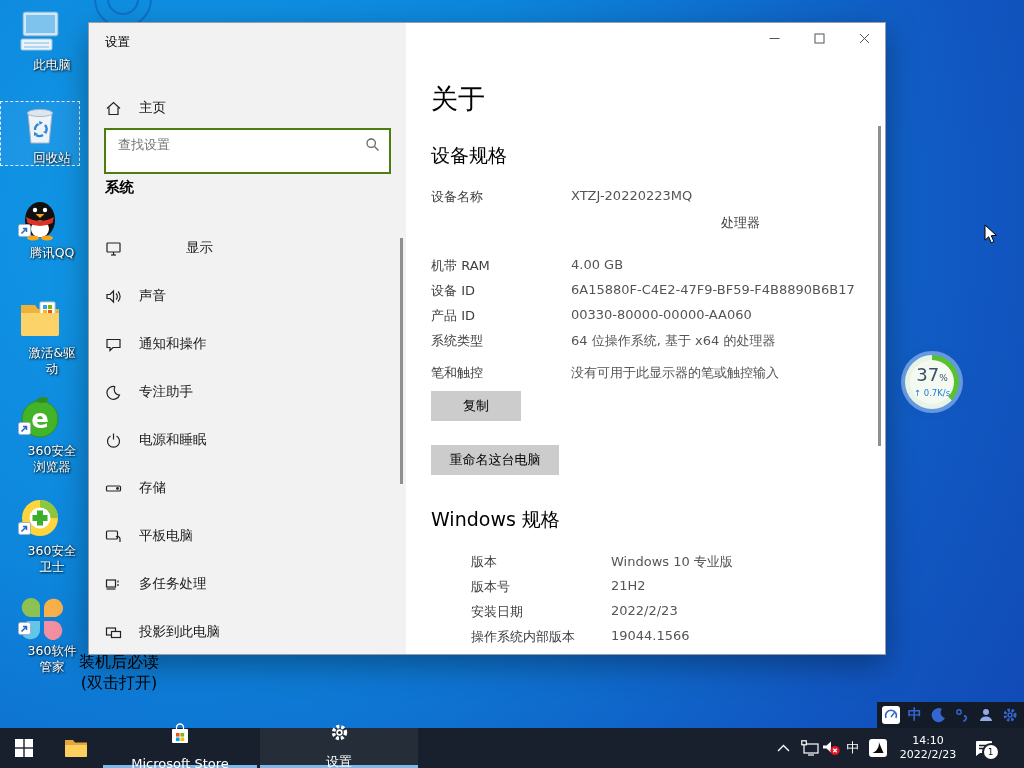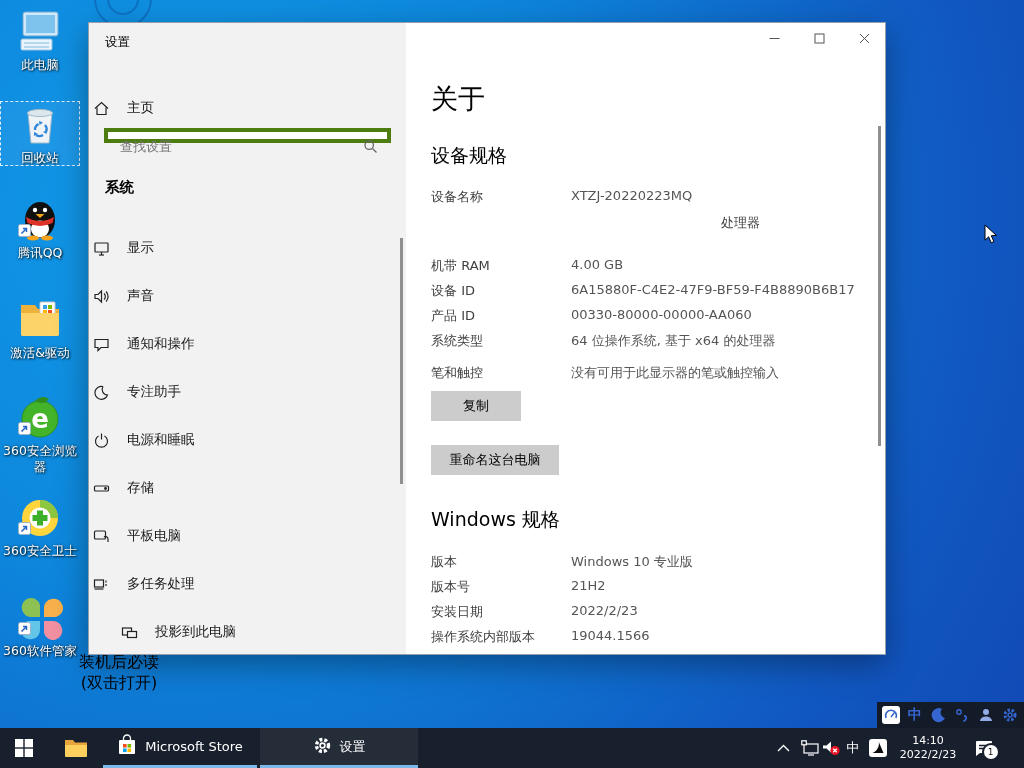--- a/index.html
+++ b/index.html
@@ -6,32 +6,32 @@
     font-family:"DejaVu Sans","Liberation Sans",sans-serif;}
   .abs{position:absolute;}
   
   #desktop{width:1024px;height:768px;position:relative;
     background:radial-gradient(circle at 18% 28%, #129ae8 0%, #0d86dc 38%, #1158c2 78%, #1148b4 100%);}
   .wall-ring{position:absolute;border:2px solid rgba(10,80,160,.45);border-radius:50%;}
   
   .dicon{position:absolute;left:0;width:80px;text-align:center;cursor:default;}
   .dicon .ic{width:46px;height:46px;margin:0 auto;position:relative;}
   .dicon .lbl{margin-top:3px;font-size:12.5px;line-height:16px;color:#fff;
-    text-shadow:1px 1px 2px rgba(0,0,0,.85), 0 0 3px rgba(0,0,0,.5);}
+    text-shadow:1px 1px 2px rgba(0,0,0,.85), 0 0 3px rgba(0,0,0,.5);padding-left:24px;}
   .dicon.selected{outline:1px dashed rgba(255,255,255,.85);outline-offset:-1px;background:rgba(120,190,255,.12);}
   .scut{position:absolute;left:1px;bottom:1px;}
   
   #win{left:88px;top:22px;width:798px;height:633px;background:#fff;overflow:hidden;
     border:1px solid rgba(20,40,70,.45);box-sizing:border-box;box-shadow:0 10px 30px rgba(0,0,0,.35);}
   #sidebar{left:0;top:0;width:317px;height:633px;background:#f2f2f2;}
   #win-title{left:16px;top:11px;font-size:12.5px;color:#000;}
-  .side-row{left:0;width:300px;height:44px;display:flex;align-items:center;padding-left:4px;box-sizing:border-box;}
+  .side-row{left:0;width:300px;height:44px;display:flex;align-items:center;padding-left:16px;box-sizing:border-box;}
   .side-row .sic{width:17px;height:17px;margin-right:17px;flex:0 0 auto;}
   .side-row .stx{font-size:13.5px;color:#1a1a1a;}
-  #search-box{left:15px;top:105px;width:287px;height:15px;background:#fff;border:4px solid #4d7c0f;box-sizing:border-box;}
+  #search-box{left:15px;top:105px;width:287px;height:46px;background:#fff;border:2px solid #4d7c0f;box-sizing:border-box;}
   #search-box input{position:absolute;left:0;top:0;width:250px;height:29px;border:none;outline:none;
     padding:0 0 0 12px;font-size:13px;color:#333;background:transparent;font-family:inherit;}
   #search-glyph{position:absolute;right:9px;top:7px;}
   #side-section{left:16px;top:155px;font-size:14.5px;font-weight:bold;color:#000;}
   #side-scroll{left:311px;top:215px;width:3px;height:246px;background:#8f8f8f;}
   
   .capbtn{top:0;width:45px;height:31px;display:flex;align-items:center;justify-content:center;
     font-size:13px;color:#444;background:transparent;}
   
   #content{left:317px;top:0;width:481px;height:633px;background:#fff;}
@@ -53,21 +53,21 @@
   #ball-pct{font-size:18px;color:#3c4f63;line-height:18px;}
   #ball-pct span{font-size:9px;}
   #ball-spd{font-size:8.5px;color:#1d7bd8;margin-top:1px;}
   
   #imebar{left:877px;top:702px;width:147px;height:26px;background:#131a28;display:flex;align-items:center;justify-content:space-evenly;}
   .imeic{width:20px;height:20px;display:flex;align-items:center;justify-content:center;}
   #ime-logo{width:18px;height:18px;background:#fff;border-radius:3px;}
   #ime-mode{color:#3565cf;font-size:14px;font-weight:bold;}
   
   #taskbar{left:0;top:728px;width:1024px;height:40px;background:#18202d;}
-  .tbtn{top:0;height:40px;display:flex;align-items:center;justify-content:center;}
+  .tbtn{top:0;height:40px;display:flex;align-items:center;justify-content:center;flex-direction:column;}
   .tapp{border-bottom:3px solid #7cb9ea;box-sizing:border-box;color:#fff;font-size:13px;gap:8px;}
   .trayic{top:0;height:40px;display:flex;align-items:center;justify-content:center;color:#fff;}
   #clock{top:6px;width:70px;text-align:center;color:#fff;font-size:11px;line-height:14px;}
   #ac-badge{position:absolute;right:-7px;bottom:-4px;width:14px;height:14px;border-radius:50%;background:#fff;
     border:2px solid #18202d;color:#111;font-size:9px;display:flex;align-items:center;justify-content:center;}
   
   #cursor{left:984px;top:224px;}
 </style>
 </head>
 <body>
@@ -222,21 +222,21 @@
         <span id="search-glyph">
           <svg width="15" height="15" viewBox="0 0 15 15" fill="none" stroke="#666" stroke-width="1.3">
               <circle cx="6.2" cy="6.2" r="4.2"></circle>
               <path d="M9.5 9.5 L13.5 13.5"></path>
             </svg>
         </span>
       </div>
 
       <div id="side-section" class="abs">系统</div>
 
-      <div class="side-row abs" style="top:203px;">
+      <div class="side-row abs" style="top:203px;gap:47px;">
         <span class="sic"><svg width="17" height="17" viewBox="0 0 17 17" fill="none" stroke="#222" stroke-width="1.2">
               <rect x="2" y="3" width="13" height="9" rx="0.5"></rect>
               <path d="M6 15 h5"></path>
               <path d="M8.5 12 v3"></path>
             </svg></span>
         <span class="stx">显示</span>
       </div>
       <div class="side-row abs" style="top:251px;">
         <span class="sic"><svg width="17" height="17" viewBox="0 0 17 17" fill="none" stroke="#222" stroke-width="1.2">
               <path d="M2 6.5 h3 l3.5 -3.5 v11 L5 10.5 H2 z"></path>
@@ -279,21 +279,21 @@
         <span class="stx">平板电脑</span>
       </div>
       <div class="side-row abs" style="top:539px;">
         <span class="sic"><svg width="17" height="17" viewBox="0 0 17 17" fill="none" stroke="#222" stroke-width="1.2">
               <rect x="1.5" y="4" width="9" height="7"></rect>
               <path d="M13 4.5 v2 M13 8 v2"></path>
               <path d="M1.5 13 h9"></path>
             </svg></span>
         <span class="stx">多任务处理</span>
       </div>
-      <div class="side-row abs" style="top:587px;margin-left:28px;">
+      <div class="side-row abs" style="top:587px;">
         <span class="sic"><svg width="17" height="17" viewBox="0 0 17 17" fill="none" stroke="#222" stroke-width="1.2">
               <rect x="1.5" y="4" width="9" height="7"></rect>
               <rect x="6.5" y="7.5" width="9" height="6" fill="#f2f2f2"></rect>
             </svg></span>
         <span class="stx">投影到此电脑</span>
       </div>
 
       <div id="side-scroll" class="abs"></div>
     </div>
 
@@ -346,21 +346,21 @@
           <span class="sl">笔和触控</span>
           <span class="sv">没有可用于此显示器的笔或触控输入</span>
         </div>
       </div>
 
       <div class="btn abs" style="left:25px;top:368px;width:90px;height:30px;">复制</div>
       <div class="btn abs" style="left:25px;top:422px;width:128px;height:30px;">重命名这台电脑</div>
 
       <div class="sec-h abs" style="top:484px;">Windows 规格</div>
 
-      <div class="specs abs" style="top:530px;">
+      <div class="specs abs" style="top:530px;margin-left:40px;">
         <div class="srow" style="height:25px;">
           <span class="sl">版本</span>
           <span class="sv">Windows 10 专业版</span>
         </div>
         <div class="srow" style="height:25px;">
           <span class="sl">版本号</span>
           <span class="sv">21H2</span>
         </div>
         <div class="srow" style="height:25px;">
           <span class="sl">安装日期</span>
@@ -372,20 +372,28 @@
         </div>
         <div class="srow" style="height:25px;">
           <span class="sl">体验</span>
         </div>
       </div>
 
       <div id="content-scroll" class="abs"></div>
     </div>
   </div>
 
+  <div id="ball" class="abs">
+    <div id="ball-ring">
+      <div id="ball-core">
+        <div id="ball-pct"><span style="font-size:18px;">37</span><span>%</span></div>
+        <div id="ball-spd"><span>↑</span> <span>0.7K/s</span></div>
+      </div>
+    </div>
+  </div>
 
   <div id="imebar" class="abs">
     <span class="imeic">
       <span id="ime-logo"><svg width="18" height="18" viewBox="0 0 18 18" fill="none" stroke="#2f62cc" stroke-width="1.6">
             <path d="M4 12 A5.5 5.5 0 1 1 14 12"></path>
             <path d="M9 11 L12.5 6.5" stroke-width="1.4"></path>
           </svg></span>
     </span>
     <span class="imeic" id="ime-mode">中</span>
     <span class="imeic">

